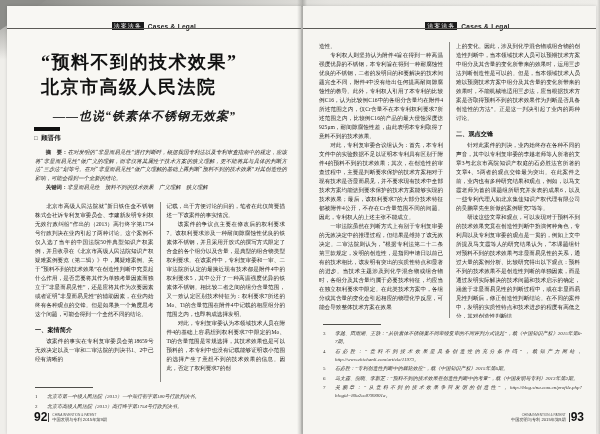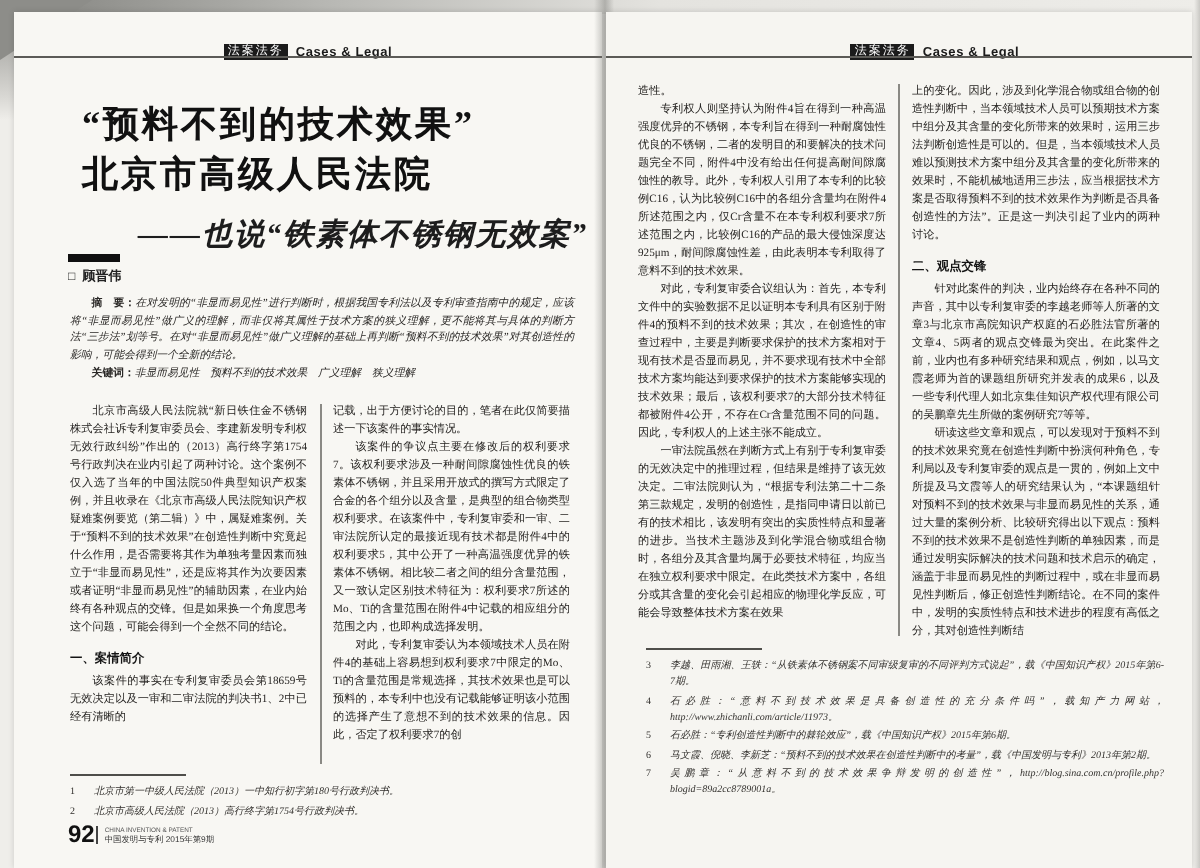--- a/index.html
+++ b/index.html
@@ -25,21 +25,21 @@
   .pg-header{position:absolute;top:8px;width:100%;text-align:center;font-family:"Liberation Sans",sans-serif;}
   .pg-header .inner{display:inline-flex;align-items:center;gap:4px;}
   .hdr-cn{display:inline-block;background:#1b1b1b;color:#fff;font-size:6px;line-height:8px;padding:0 2px;letter-spacing:1px;}
   .hdr-en{font-size:6.5px;font-weight:bold;color:#1b1b1b;letter-spacing:.3px;}
   .hdr-rule{position:absolute;top:22px;left:0;right:0;border-top:1px solid #5c5b57;}
   .page-right .pg-header .inner{margin-left:36px;}
 
   
   .title{position:absolute;left:34px;top:44px;font-size:18px;line-height:25px;font-weight:bold;
     font-family:"Liberation Serif",serif;letter-spacing:1.5px;color:#111;}
-  .subtitle{position:absolute;left:62px;top:102px;font-size:15px;font-weight:bold;font-style:italic;color:#1d1d1d;letter-spacing:1px;}
+  .subtitle{position:absolute;left:46px;top:102px;font-size:12px;font-weight:bold;font-style:italic;color:#1d1d1d;letter-spacing:1px;}
   .author-bar{position:absolute;left:27px;top:121px;width:26px;height:3.5px;background:#101010;}
   .author-line{position:absolute;left:27px;top:128px;font-size:6.5px;font-weight:bold;color:#222;}
   .author-line .marker{font-size:6px;margin-right:2px;}
 
   
   .abstract{position:absolute;left:28px;right:14px;top:142px;font-size:5.4px;line-height:8.6px;
     font-style:italic;text-align:justify;color:#2a2826;}
   .abstract p{margin:0 0 1px 0;text-indent:2em;}
   .abstract b{font-style:normal;}
 
@@ -189,16 +189,23 @@
       <div class="fn-row">
         <span class="fn-num">6</span>
         <span class="fn-text">马文霞、倪晓、李新芝：“预料不到的技术效果在创造性判断中的考量”，载《中国发明与专利》2013年第2期。</span>
       </div>
       <div class="fn-row">
         <span class="fn-num">7</span>
         <span class="fn-text">吴鹏章：“从意料不到的技术效果争辩发明的创造性”，http://blog.sina.com.cn/profile.php?blogid=89a2cc8789001a。</span>
       </div>
     </div>
 
+    <div class="pg-footer">
+      <span class="pg-num">93</span>
+      <span class="pg-meta">
+        <span class="en">CHINA INVENTION &amp; PATENT</span>
+        <span class="cn">中国发明与专利 2015年第9期</span>
+      </span>
+    </div>
   </div>
 
   <div class="edge-right"></div>
 </div>
 
 </body></html>

